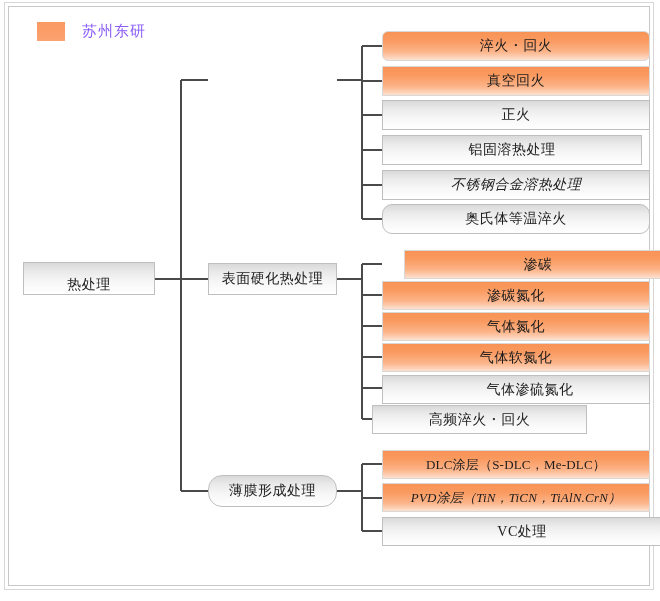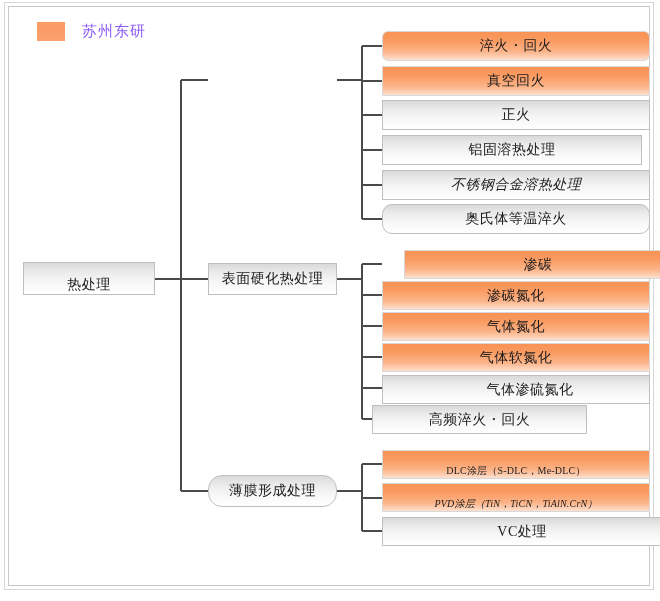--- a/index.html
+++ b/index.html
@@ -66,23 +66,22 @@
   }
   .node.gray{
     background:linear-gradient(180deg,#d9d9d9 0%,#eaeaea 28%,#f7f7f7 62%,#ffffff 100%);
   }
   .node.orange{
     background:linear-gradient(180deg,#f89355 0%,#fa9a60 30%,#fcb489 70%,#fde0cf 100%);
     border:1px solid #d8d8d8;
   }
   .node.latin{
     font-family:"Liberation Serif","DejaVu Serif",serif;
-    font-size:10px;
+    font-size:13px;
     letter-spacing:0.2px;
-    align-items:flex-end;
   }
 </style>
 </head>
 <body>
 
 <div id="outerframe"></div>
 
 <div id="canvas">
 
   <div id="legend">

